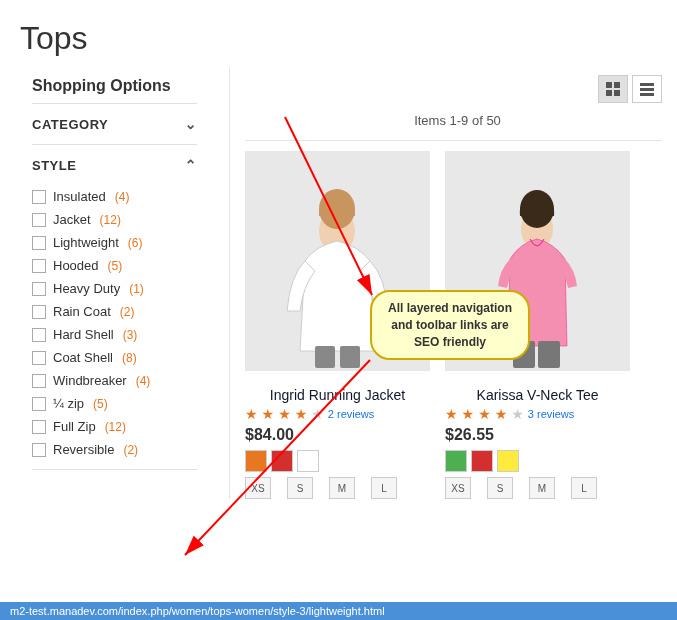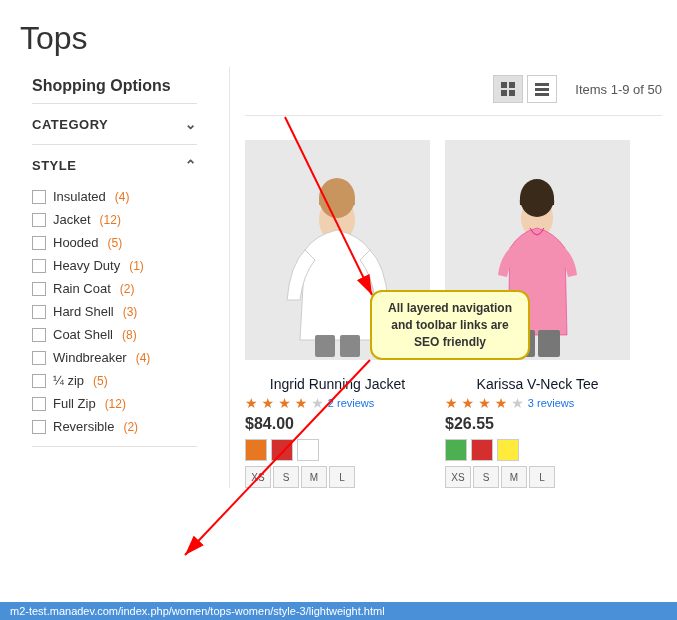--- a/index.html
+++ b/index.html
@@ -26,21 +26,21 @@
 
     .filter-checkbox { width: 14px; height: 14px; border: 1px solid #aaa; display: inline-block; flex-shrink: 0; }
 
     .filter-label { color: #333; font-size: 13px; }
 
     .filter-count { color: #e87722; font-size: 12px; margin-left: 2px; }
 
     
     .content { flex: 1; padding: 0 15px; }
 
-    .toolbar { display: flex; align-items: center; gap: 10px; padding: 8px 0 12px 0; border-bottom: 1px solid #e5e5e5; margin-bottom: 24px; }
+    .toolbar { display: flex; align-items: center; gap: 10px; padding: 8px 0 12px 0; border-bottom: 1px solid #e5e5e5; margin-bottom: 10px; flex-direction: column; }
 
     .view-toggle { display: flex; gap: 4px; margin-left: auto; }
 
     .view-btn { width: 30px; height: 28px; border: 1px solid #ccc; background: #fff; cursor: pointer; display: flex; align-items: center; justify-content: center; font-size: 14px; color: #555; }
 
     .view-btn.active { background: #e0e0e0; }
 
     .items-count { font-size: 13px; color: #555; margin-left: 8px; }
 
     
@@ -61,26 +61,26 @@
     .color-swatches { display: flex; gap: 4px; margin-top: 6px; }
 
     .swatch { width: 22px; height: 22px; border: 1px solid #ccc; cursor: pointer; }
 
     .swatch-orange { background: #e87722; }
     .swatch-red { background: #d32f2f; }
     .swatch-white { background: #fff; }
     .swatch-green { background: #4caf50; }
     .swatch-yellow { background: #ffeb3b; }
 
-    .size-swatches { display: flex; gap: 2px; margin-top: 5px; }
+    .size-swatches { display: flex; gap: 16px; margin-top: 5px; }
 
     .size-swatch { width: 26px; height: 22px; border: 1px solid #ccc; background: #f5f5f5; font-size: 10px; display: flex; align-items: center; justify-content: center; cursor: pointer; color: #555; }
 
     
-    .annotation-box { position: absolute; background: #ffffcc; border: 2px solid #ccaa00; border-radius: 12px; padding: 8px 10px; font-size: 12px; font-weight: 600; color: #333; text-align: center; width: 160px; z-index: 10; top: 290px; left: 370px; line-height: 1.4; }
+    .annotation-box { position: absolute; background: #ffffcc; border: 2px solid #ccaa00; border-radius: 20px; padding: 8px 10px; font-size: 12px; font-weight: 600; color: #333; text-align: center; width: 160px; z-index: 10; top: 290px; left: 370px; line-height: 1.4; }
 
     
     .status-bar { position: fixed; bottom: 0; left: 0; background: #4a90d9; color: #fff; padding: 3px 10px; font-size: 11px; width: 100%; z-index: 20; }
 
     
     .product-area { position: relative; }
   </style>
 </head>
 <body>
 
@@ -108,20 +108,25 @@
         <div class="filter-body" id="style-items">
         <div class="filter-item">
               <span class="filter-checkbox"></span>
       <span class="filter-label">Insulated</span>
       <span class="filter-count">(4)</span>
             </div>
             <div class="filter-item">
               <span class="filter-checkbox"></span>
       <span class="filter-label">Jacket</span>
       <span class="filter-count">(12)</span>
+            </div>
+            <div class="filter-item">
+              <span class="filter-checkbox"></span>
+      <span class="filter-label">Lightweight</span>
+      <span class="filter-count">(6)</span>
             </div>
             <div class="filter-item">
               <span class="filter-checkbox"></span>
       <span class="filter-label">Hooded</span>
       <span class="filter-count">(5)</span>
             </div>
             <div class="filter-item">
               <span class="filter-checkbox"></span>
       <span class="filter-label">Heavy Duty</span>
       <span class="filter-count">(1)</span>

